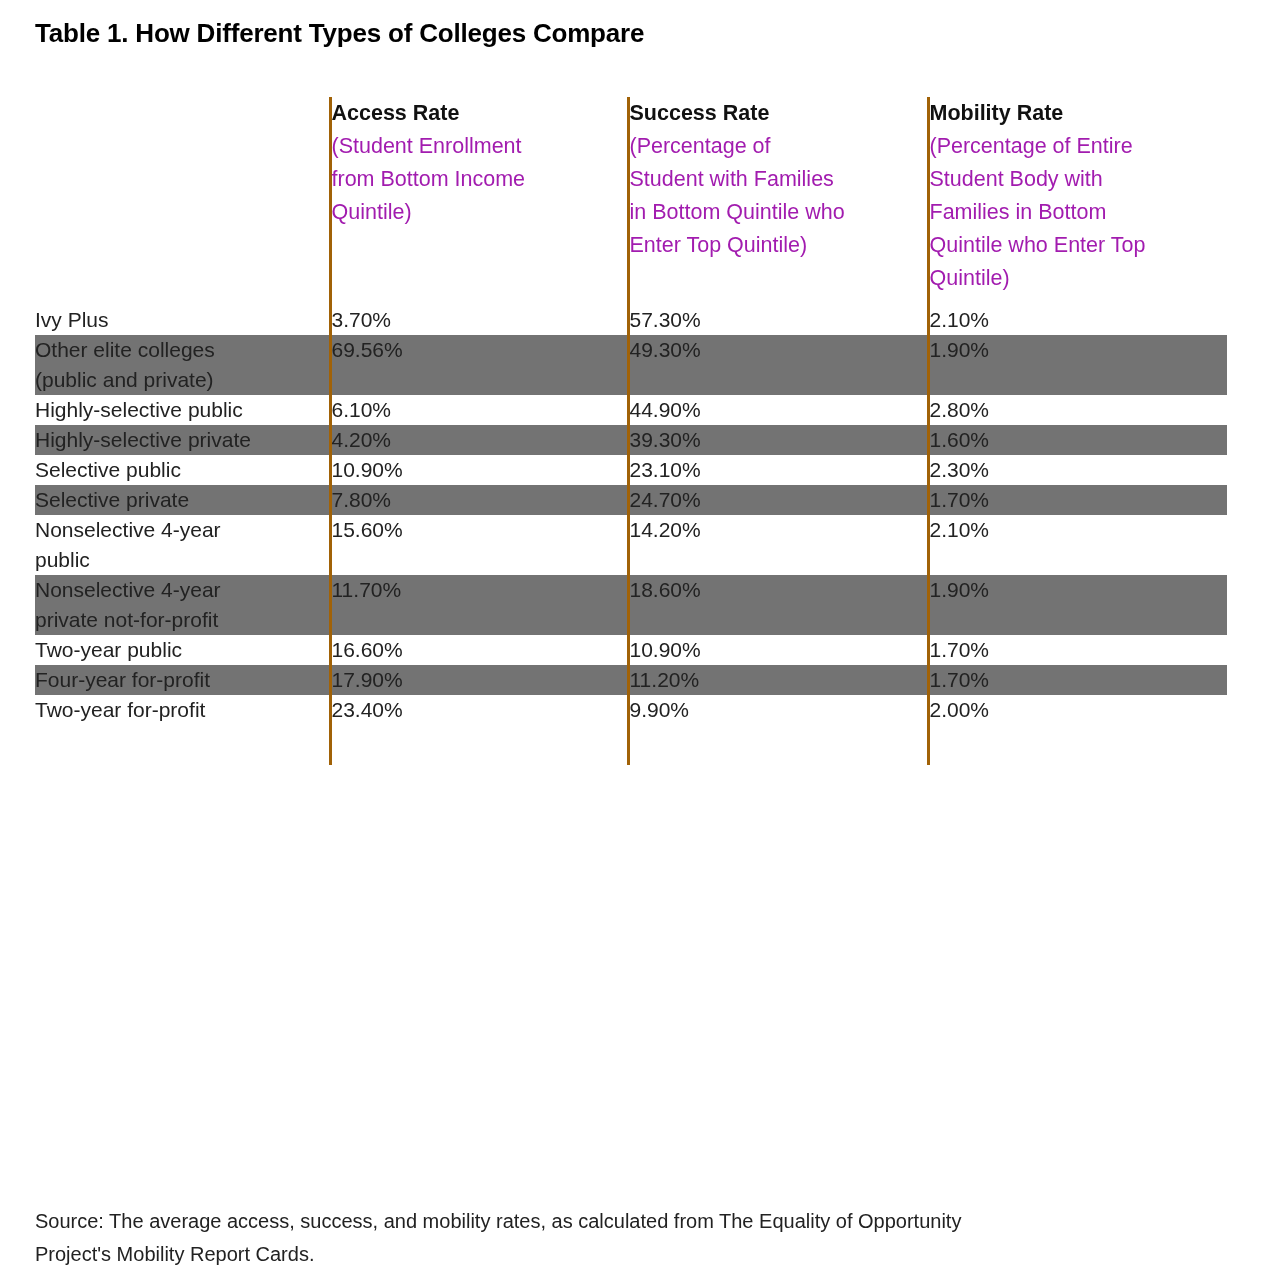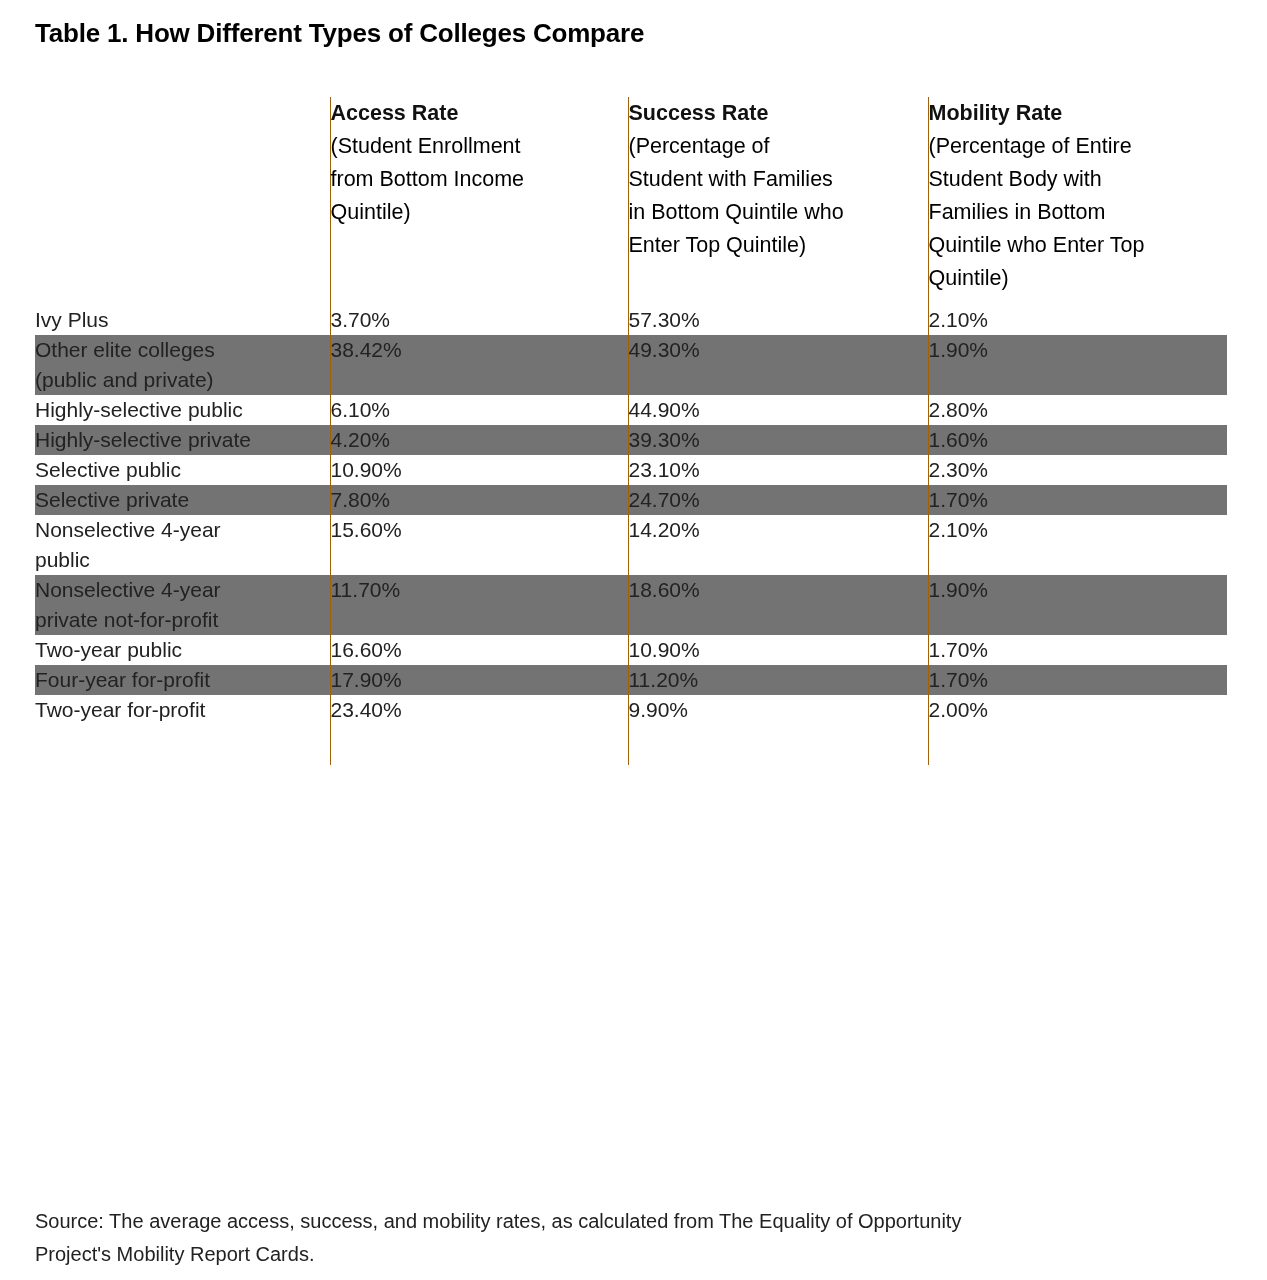--- a/index.html
+++ b/index.html
@@ -36,35 +36,35 @@
   }
   table.compare th,
   table.compare td {
     text-align: left;
     vertical-align: top;
     font-weight: normal;
     padding: 0;
   }
   
   .div-left {
-    border-left: 1px solid #a16207;
+    border-left: 3px solid #a16207;
   }
   
   th.data-cell {
     padding: 38px 18px 22px 25px;
     font-size: 21.5px;
     line-height: 33px;
   }
   .col-title {
     font-weight: bold;
     color: #111111;
     white-space: pre-line;
   }
   .col-sub {
-    color: #000000;
+    color: #a21caf;
     white-space: pre-line;
   }
   
   td {
     font-size: 21px;
     line-height: 30px;
   }
   td.label-cell {
     padding: 16px 12px 15px 20px;
     white-space: pre-line;
@@ -131,21 +131,21 @@
     <tbody>
       <tr class="row-first">
         <td class="label-cell">Ivy Plus</td>
         <td class="data-cell div-left">3.70%</td>
         <td class="data-cell div-left">57.30%</td>
         <td class="data-cell div-left">2.10%</td>
       </tr>
       <tr class="stripe">
         <td class="label-cell">Other elite colleges
 (public and private)</td>
-        <td class="data-cell div-left">38.42%</td>
+        <td class="data-cell div-left">69.56%</td>
         <td class="data-cell div-left">49.30%</td>
         <td class="data-cell div-left">1.90%</td>
       </tr>
       <tr>
         <td class="label-cell">Highly-selective public</td>
         <td class="data-cell div-left">6.10%</td>
         <td class="data-cell div-left">44.90%</td>
         <td class="data-cell div-left">2.80%</td>
       </tr>
       <tr class="stripe">

